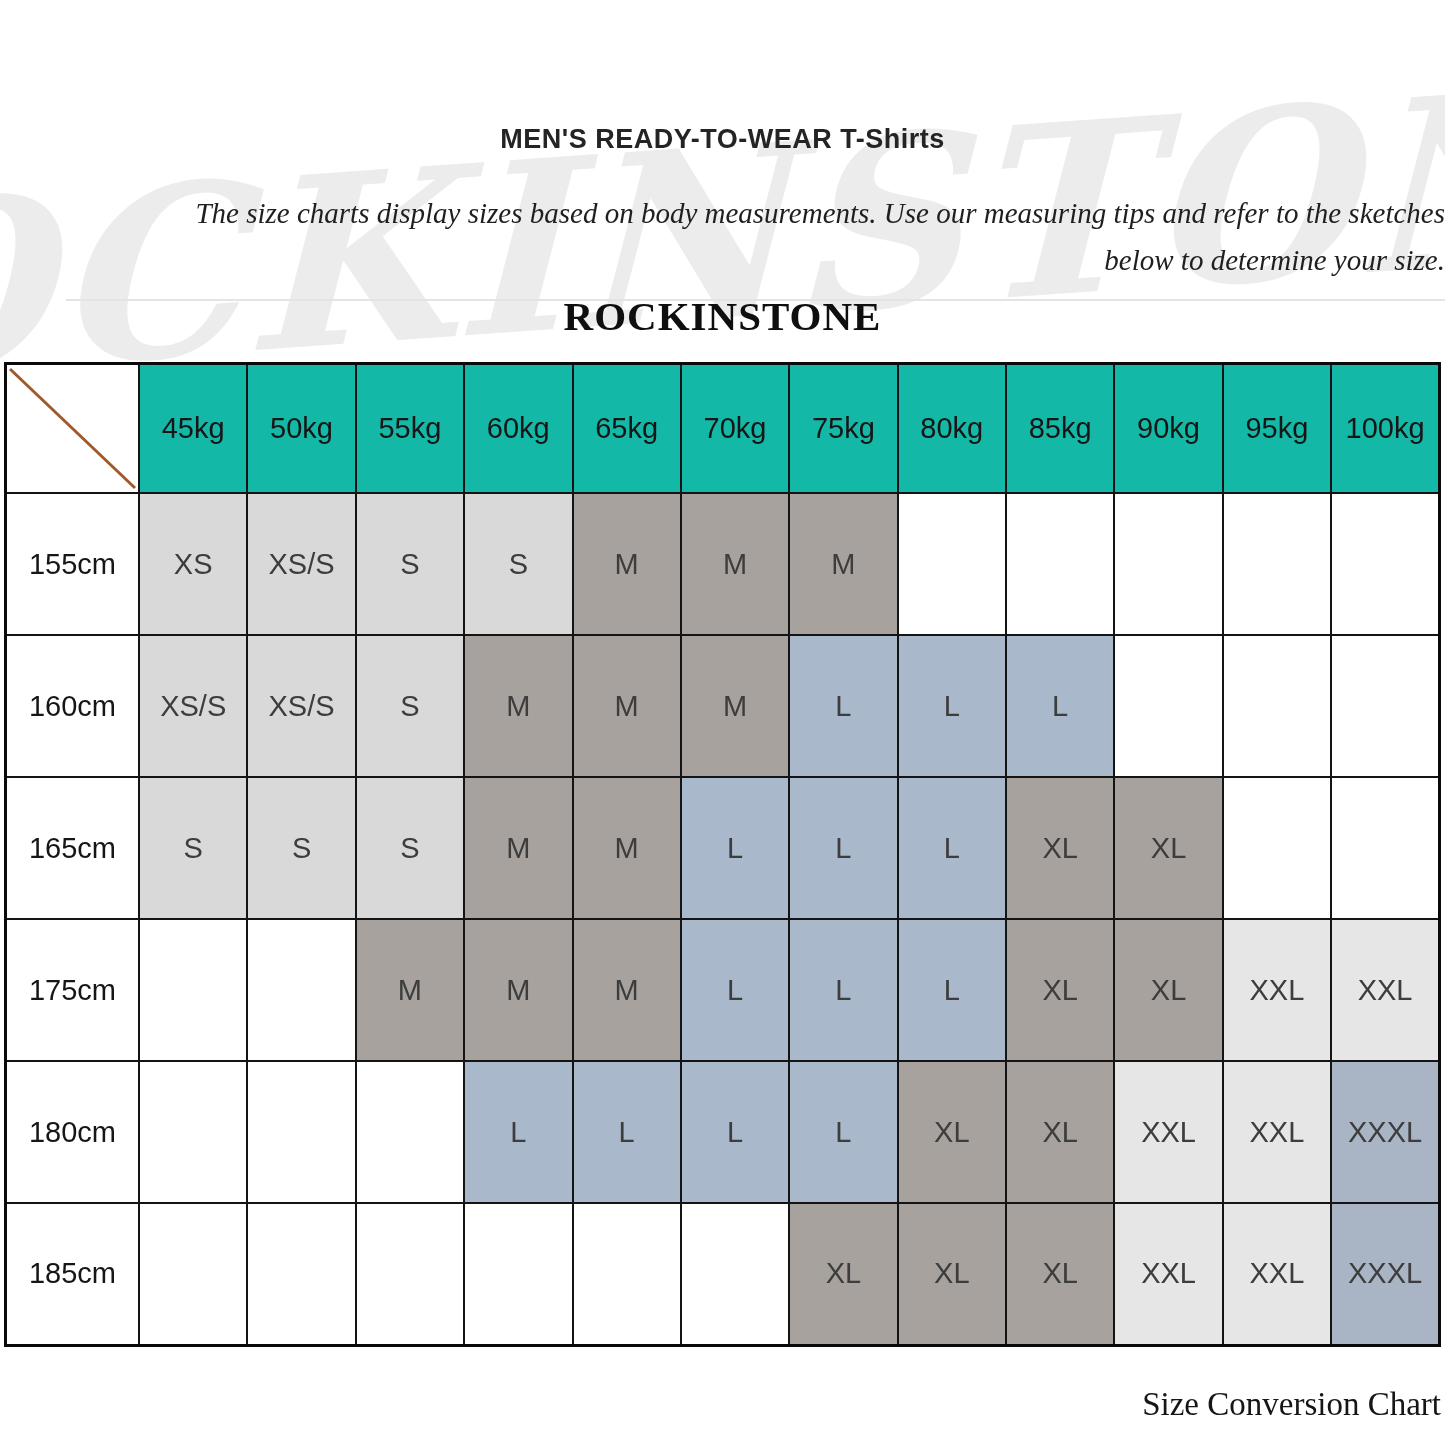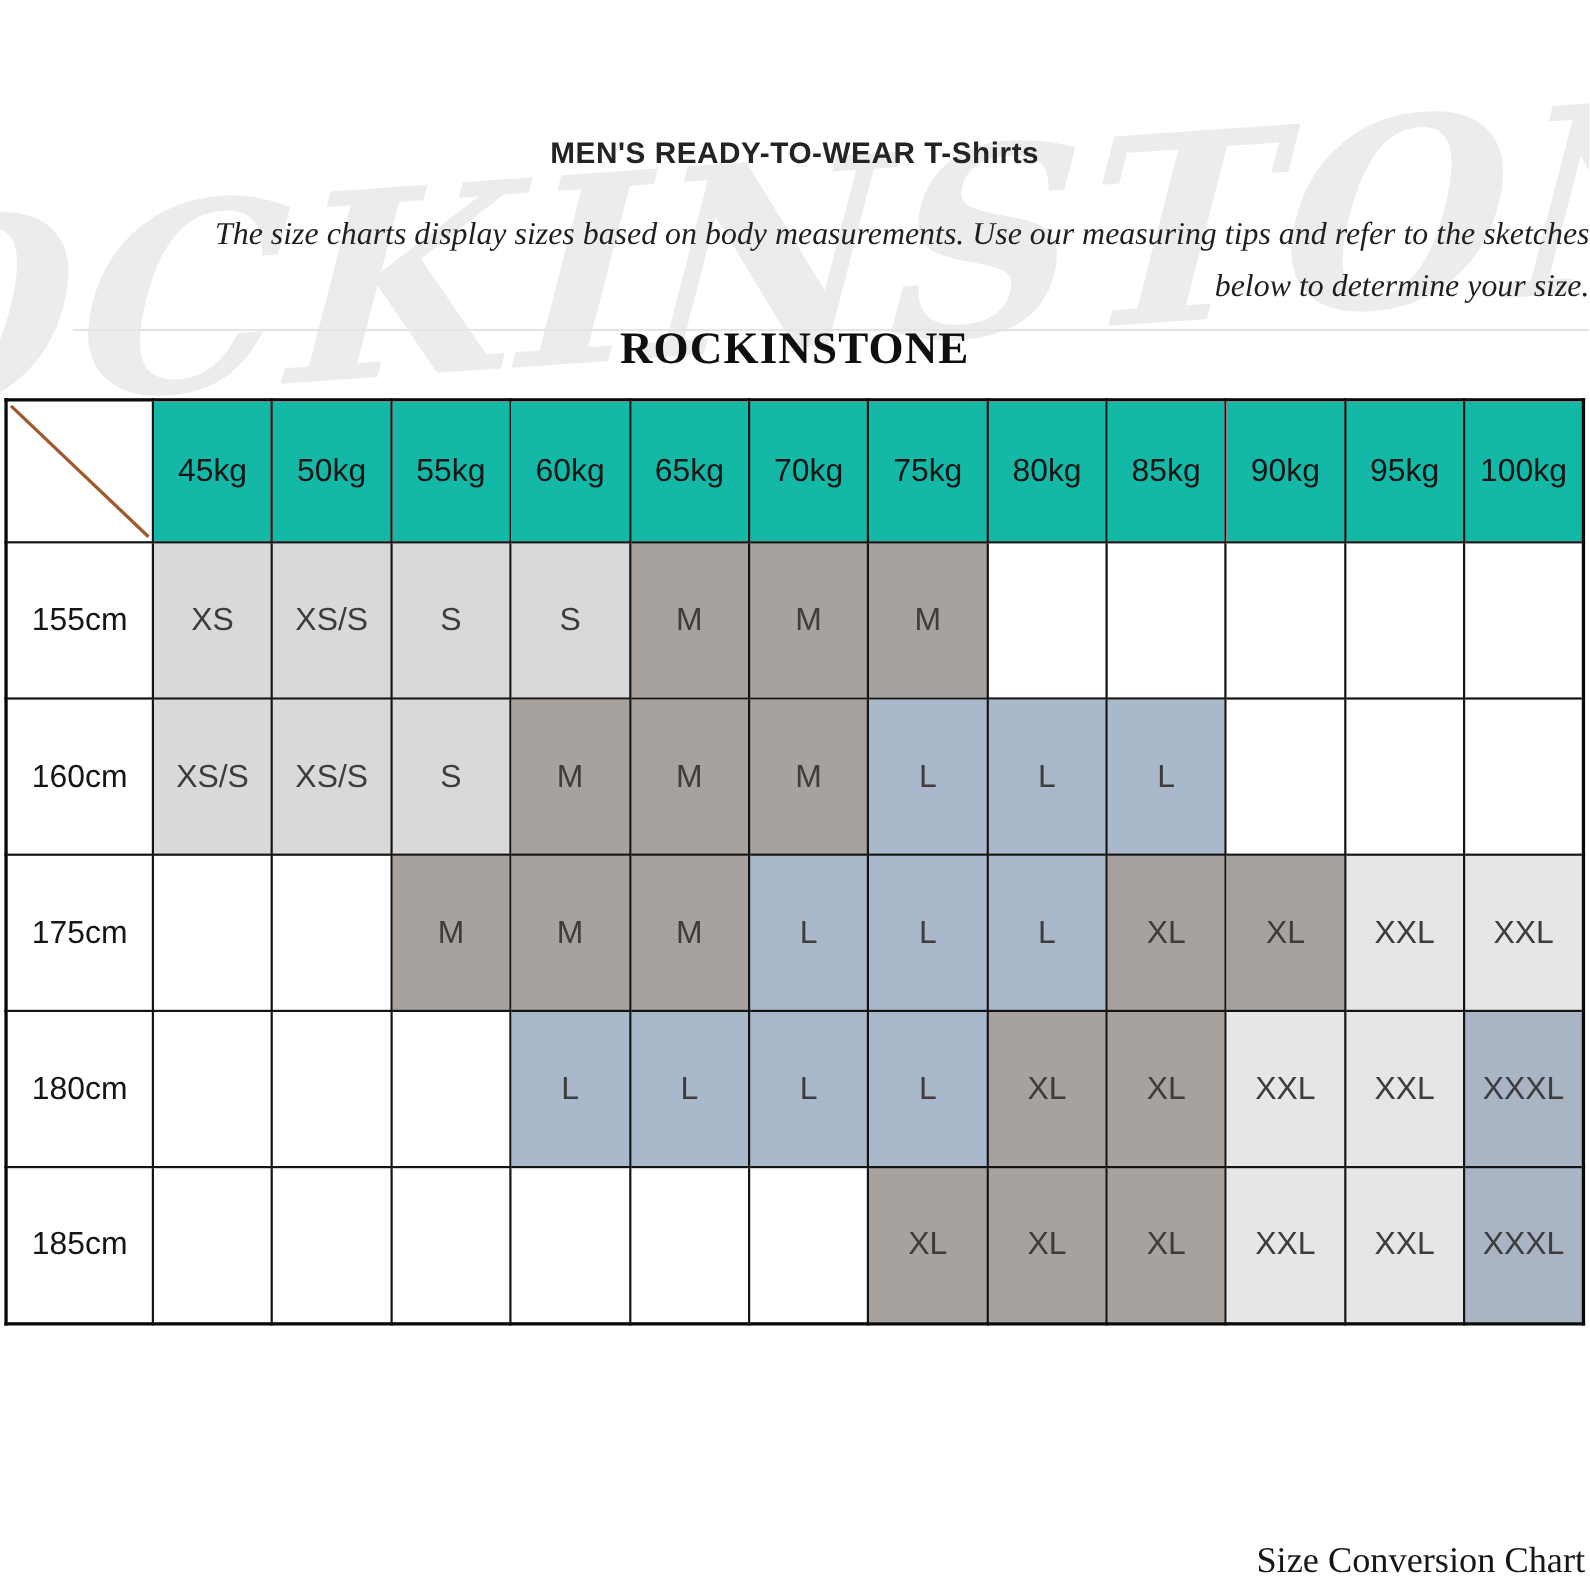--- a/index.html
+++ b/index.html
@@ -27,21 +27,21 @@
   table.size-table th,table.size-table td{border:2px solid #141414;text-align:center;
                    vertical-align:middle;overflow:hidden;}
   th.corner{width:131px;padding:0;}
   th.corner svg{display:block;width:100%;height:100%;}
   tr.hdr{height:127px;}
   tr.datarow{height:142px;}
   th.wcol{font-size:29px;font-weight:400;color:#161616;background:#14b8a6;}
   th.hrow{font-size:29px;font-weight:400;color:#161616;background:#ffffff;}
   td.cell{font-size:29px;color:#3d3d3d;background:#ffffff;}
   .caption{position:absolute;top:1386px;right:4px;z-index:1;
-           font-family:"Liberation Serif",serif;font-size:33px;color:#161616;margin-top:15px;}
+           font-family:"Liberation Serif",serif;font-size:33px;color:#161616;}
 </style>
 </head>
 <body>
 
 <div class="page">
 
   <div class="wm-clip">
     <div class="watermark" style="color: rgb(236, 236, 236);">ROCKINSTONE</div>
   </div>
 
@@ -104,20 +104,35 @@
           <td class="cell" style="background-color: rgb(167, 162, 158);">M</td>
           <td class="cell" style="background-color: rgb(167, 162, 158);">M</td>
           <td class="cell" style="background-color: rgb(170, 184, 204);">L</td>
           <td class="cell" style="background-color: rgb(170, 184, 204);">L</td>
           <td class="cell" style="background-color: rgb(170, 184, 204);">L</td>
           <td class="cell"></td>
           <td class="cell"></td>
           <td class="cell"></td>
         </tr>
         <tr class="datarow">
+          <th class="hrow">165cm</th>
+          <td class="cell" style="background-color: rgb(217, 217, 217);">S</td>
+          <td class="cell" style="background-color: rgb(217, 217, 217);">S</td>
+          <td class="cell" style="background-color: rgb(217, 217, 217);">S</td>
+          <td class="cell" style="background-color: rgb(167, 162, 158);">M</td>
+          <td class="cell" style="background-color: rgb(167, 162, 158);">M</td>
+          <td class="cell" style="background-color: rgb(170, 184, 204);">L</td>
+          <td class="cell" style="background-color: rgb(170, 184, 204);">L</td>
+          <td class="cell" style="background-color: rgb(170, 184, 204);">L</td>
+          <td class="cell" style="background-color: rgb(167, 162, 158);">XL</td>
+          <td class="cell" style="background-color: rgb(167, 162, 158);">XL</td>
+          <td class="cell"></td>
+          <td class="cell"></td>
+        </tr>
+        <tr class="datarow">
           <th class="hrow">175cm</th>
           <td class="cell"></td>
           <td class="cell"></td>
           <td class="cell" style="background-color: rgb(167, 162, 158);">M</td>
           <td class="cell" style="background-color: rgb(167, 162, 158);">M</td>
           <td class="cell" style="background-color: rgb(167, 162, 158);">M</td>
           <td class="cell" style="background-color: rgb(170, 184, 204);">L</td>
           <td class="cell" style="background-color: rgb(170, 184, 204);">L</td>
           <td class="cell" style="background-color: rgb(170, 184, 204);">L</td>
           <td class="cell" style="background-color: rgb(167, 162, 158);">XL</td>

